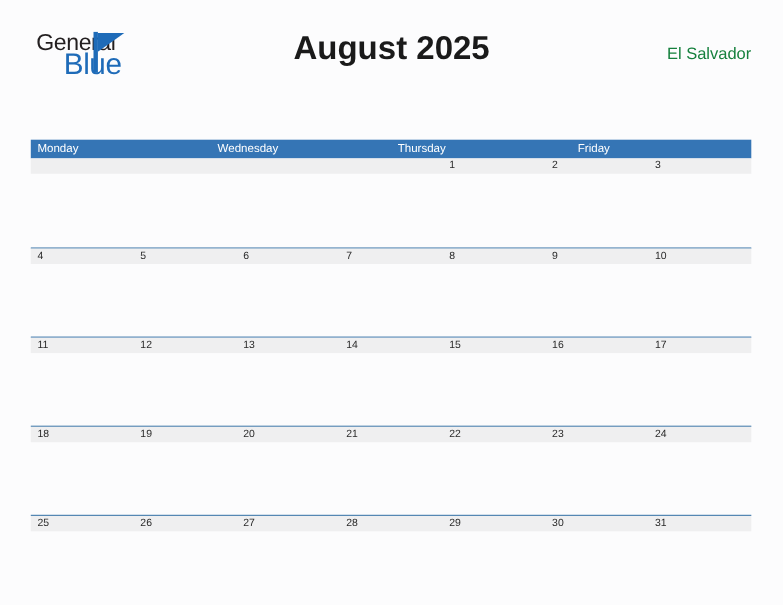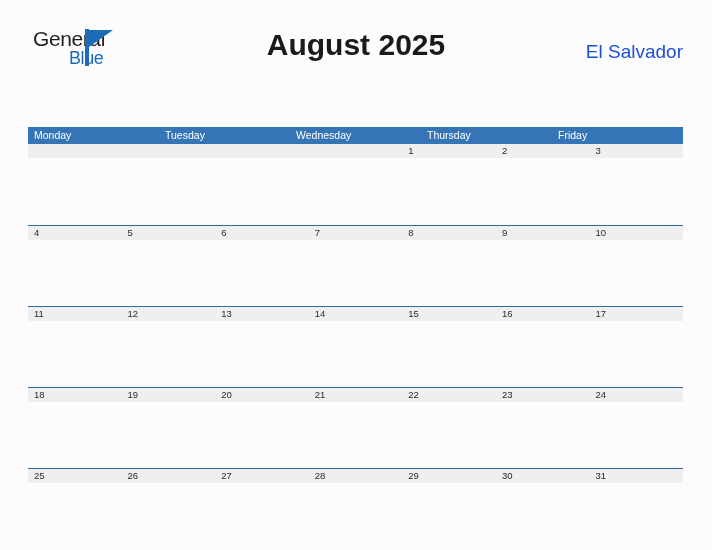--- a/index.html
+++ b/index.html
@@ -30,22 +30,22 @@
     position:absolute;
     left:0; top:0;
     font-size:21px;
     letter-spacing:-0.4px;
     color:#231f20;
     line-height:22px;
     white-space:nowrap;
   }
   .logo-blue {
     position:absolute;
-    left:36px; top:19px;
-    font-size:18px;
+    left:25px; top:19px;
+    font-size:27px;
     letter-spacing:-0.4px;
     color:#1e6bb8;
     line-height:22px;
     white-space:nowrap;
   }
   .logo-bar {
     position:absolute;
     left:52px; top:1px;
     width:4px; height:37px;
     background:#1e6bb8;
@@ -66,22 +66,22 @@
     text-align:center;
     font-size:30px;
     font-weight:700;
     color:#1a1a1a;
     letter-spacing:0px;
   }
 
   .country {
     position:absolute;
     right:29px; top:41px;
-    font-size:19px;
-    color:#1d4ed8;
+    font-size:15px;
+    color:#15803d;
   }
 
   
   .calendar {
     position:absolute;
     left:28px; top:79px;
     width:655px;
     margin-top:48px;
   }
 
@@ -161,21 +161,20 @@
     <div class="month-title">August 2025</div>
 
     <div class="country">El Salvador</div>
 
   </div>
 
   <div class="calendar">
 
     <div class="dow-row">
       <div class="dow">Monday</div>
-      <div class="dow">Tuesday</div>
       <div class="dow">Wednesday</div>
       <div class="dow">Thursday</div>
       <div class="dow">Friday</div>
     </div>
 
     <div class="week first">
       <div class="week-nums">
         <div class="num-cell"></div>
         <div class="num-cell"></div>
         <div class="num-cell"></div>

